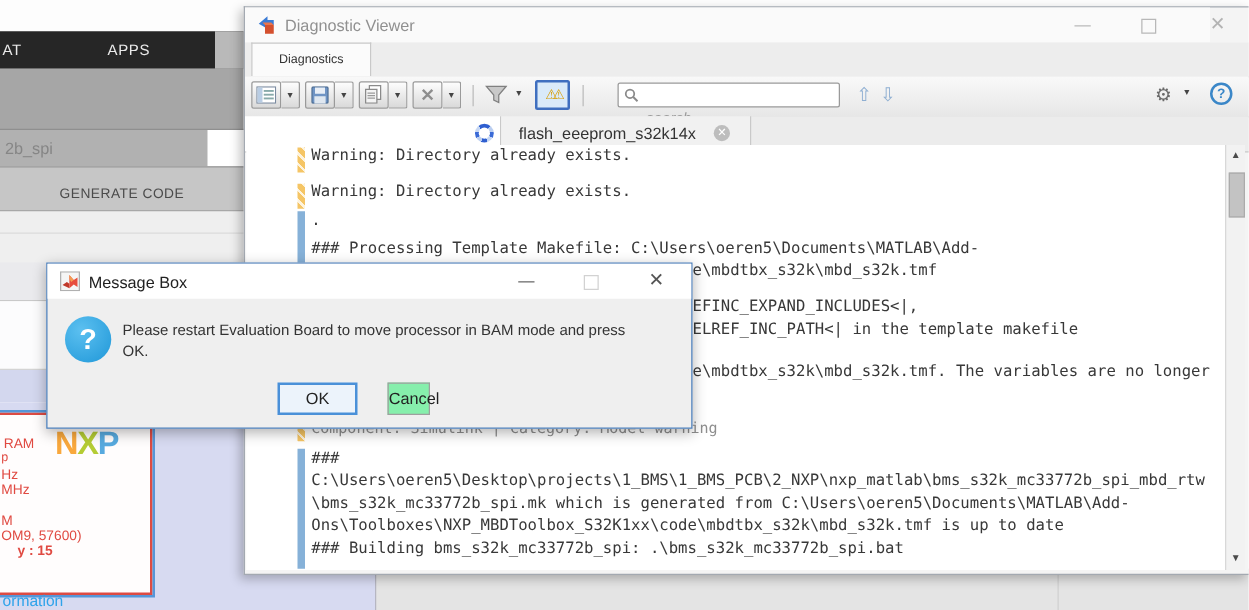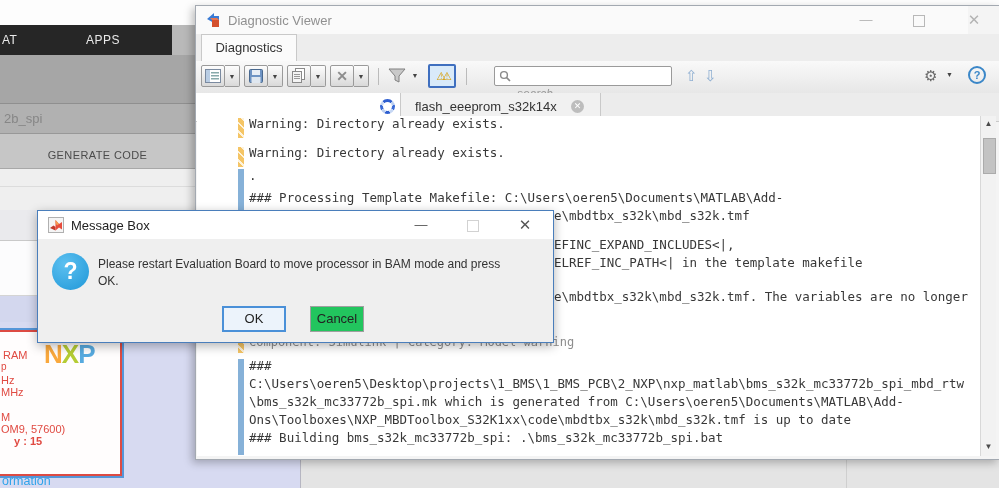--- a/index.html
+++ b/index.html
@@ -6,21 +6,21 @@
   .stage{position:relative;width:999px;height:488px;overflow:hidden;background:#ffffff;
          font-family:"Liberation Sans",sans-serif;}
   .abs{position:absolute;}
   
   .bg-topstrip{left:0;top:0;width:999px;height:25px;background:#fdfdfd;}
   .bg-ribbon{left:0;top:25px;width:195px;height:30px;background:#262626;color:#e9e9e9;}
   .bg-ribbon .t-at{position:absolute;left:2px;top:8px;font-size:12px;letter-spacing:.5px;}
   .bg-ribbon .t-apps{position:absolute;left:86px;top:8px;font-size:12px;letter-spacing:.5px;}
   .bg-ribbon .raised{position:absolute;left:172px;top:0;width:23px;height:30px;background:#b9b9b9;}
   .bg-grayband{left:0;top:55px;width:195px;height:48px;background:#a6a6a6;border-bottom:1px solid #8f8f8f;}
-  .bg-namerow{left:0;top:104px;width:195px;height:29px;background:#b1b1b1;color:#868686;font-size:13px;}
+  .bg-namerow{left:0;top:104px;width:166px;height:29px;background:#b1b1b1;color:#868686;font-size:13px;}
   .bg-namerow span{position:absolute;left:4px;top:7px;}
   .bg-genrow{left:0;top:133px;width:195px;height:35px;background:#c6c6c6;border-top:1px solid #989898;
              color:#4b4b4b;font-size:11px;letter-spacing:.4px;text-align:center;}
   .bg-genrow span{position:relative;top:15px;}
   .bg-lightpanel{left:0;top:168px;width:195px;height:42px;background:#efefef;border-top:1px solid #a8a8a8;}
   .bg-lightpanel::after{content:"";position:absolute;left:0;top:17px;width:195px;height:1px;background:#dcdcdc;}
   .bg-colseg1{left:0;top:210px;width:37px;height:30px;background:#eaeaed;border-bottom:1px solid #c9c9c9;}
   .bg-colseg2{left:0;top:241px;width:37px;height:54px;background:#fcfcfd;border-bottom:1px solid #d4d4d4;}
   .bg-colseg3{left:0;top:296px;width:37px;height:26px;background:#d3d7ee;}
   .bg-canvas{left:0;top:322px;width:300px;height:166px;background:#d7daf1;}
@@ -36,21 +36,21 @@
   .dv{left:195px;top:5px;width:804px;height:453px;background:#f4f4f4;
       border:1px solid #a3a9b1;border-right:none;box-shadow:-3px 3px 8px rgba(0,0,0,.25);}
   .dv-titlebar{left:0;top:0;width:772px;height:28px;background:#fafafa;}
   .dv-title{position:absolute;left:32px;top:7px;font-size:13px;color:#909090;}
   .winbtn{position:absolute;top:4px;width:30px;height:20px;text-align:center;color:#b3b3b3;font-size:13px;line-height:20px;}
   .dv-min{left:655px;} .dv-max{left:708px;} .dv-close{left:763px;font-size:15px;}
   .maxbox{display:inline-block;width:10px;height:10px;border:1px solid #b8b8b8;vertical-align:middle;}
   .dv-tabrow{left:0;top:28px;width:804px;height:27px;background:#ededed;border-bottom:1px solid #d2d2d2;}
   .dv-tab{position:absolute;left:5px;top:0;width:96px;height:27px;background:#fbfbfb;
           border:1px solid #c9c9c9;border-bottom:none;box-sizing:border-box;
-          text-align:center;font-size:13px;color:#333;line-height:26px;}
+          text-align:center;font-size:10px;color:#333;line-height:26px;}
   .dv-toolbar{left:0;top:55px;width:804px;height:32px;border-bottom:1px solid #cfcfcf;
               background:linear-gradient(#f9f9f9,#e7e7e7);}
   .tbtn{position:absolute;top:4px;width:24px;height:22px;box-sizing:border-box;border:1px solid #9a9a9a;
         border-radius:2px;background:linear-gradient(#fdfdfd,#d9d9d9);text-align:center;}
   .tdrop{position:absolute;top:4px;width:15px;height:22px;box-sizing:border-box;border:1px solid #9a9a9a;border-left:none;
          border-radius:0 2px 2px 0;background:linear-gradient(#fdfdfd,#d9d9d9);
          font-size:7px;color:#444;line-height:22px;text-align:center;}
   .tsep{position:absolute;top:7px;width:1px;height:17px;background:#bbbbbb;}
   .funnelbtn{position:absolute;top:5px;width:22px;height:20px;text-align:center;}
   .fdrop{position:absolute;top:5px;width:14px;height:20px;font-size:7px;color:#444;line-height:20px;text-align:center;}
@@ -99,21 +99,21 @@
   .dlg-title{position:absolute;left:33px;top:7px;font-size:13px;color:#222;}
   .dlg-min{left:368px;color:#555;} .dlg-max{left:420px;} .dlg-close{left:472px;color:#555;font-size:15px;}
   .dlg-maxbox{display:inline-block;width:10px;height:10px;border:1px solid #d2d2d2;vertical-align:middle;}
   .qicon{position:absolute;left:14px;top:42px;width:37px;height:37px;border-radius:50%;
          background:radial-gradient(circle at 35% 30%,#5cc0f0,#1f97d8);color:#fff;font-size:23px;font-weight:bold;
          text-align:center;line-height:37px;}
   .dlg-msg{position:absolute;left:60px;top:45px;width:445px;font-size:12px;color:#333;line-height:17px;}
   .dlg-btn{position:absolute;top:95px;height:26px;box-sizing:border-box;font-size:13px;color:#222;
            text-align:center;line-height:22px;}
   .btn-ok{left:184px;width:64px;border:2px solid #4a90d8;background:#ecf3fb;}
-  .btn-cancel{left:272px;width:54px;border:1px solid #9f9f9f;background:#22c55e;line-height:24px;}
+  .btn-cancel{left:272px;width:34px;border:1px solid #9f9f9f;background:#86efac;line-height:24px;}
   .icon16 svg{display:block;}
 </style>
 </head>
 <body>
 
 <div class="stage">
 
   <div class="abs bg-topstrip"></div>
 
   <div class="abs bg-ribbon">

